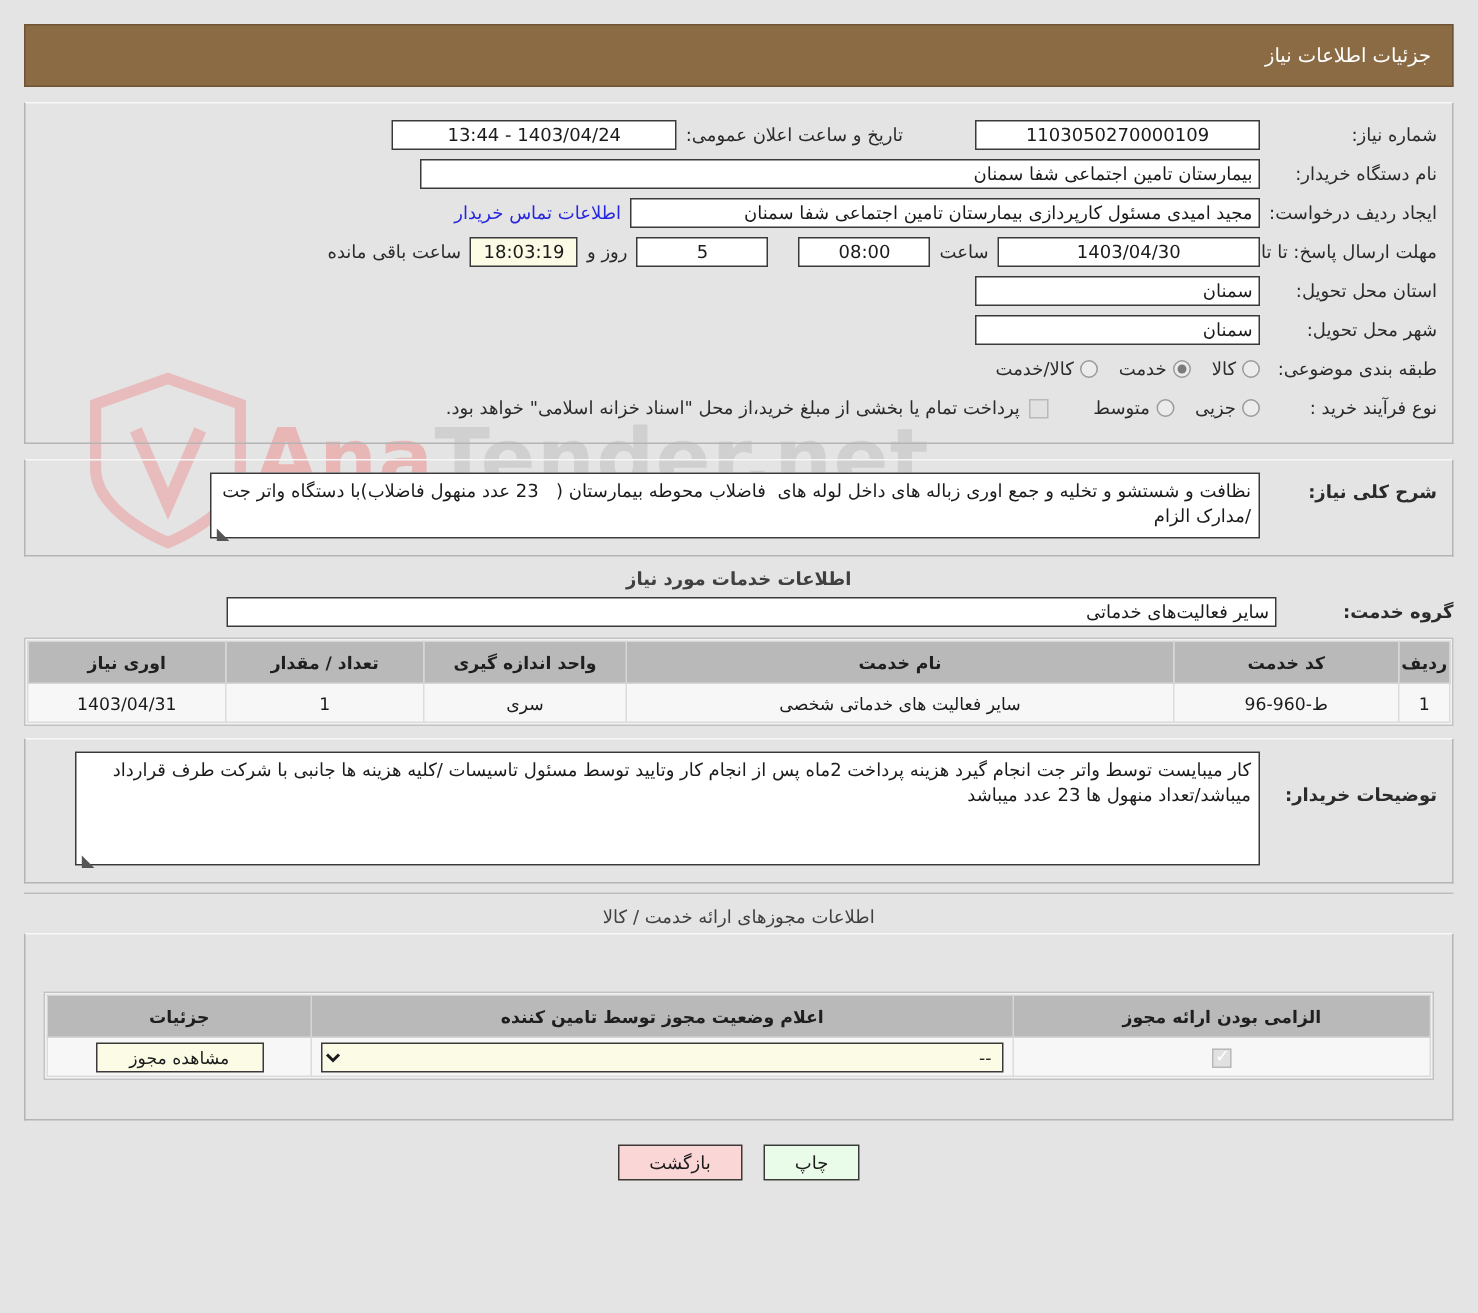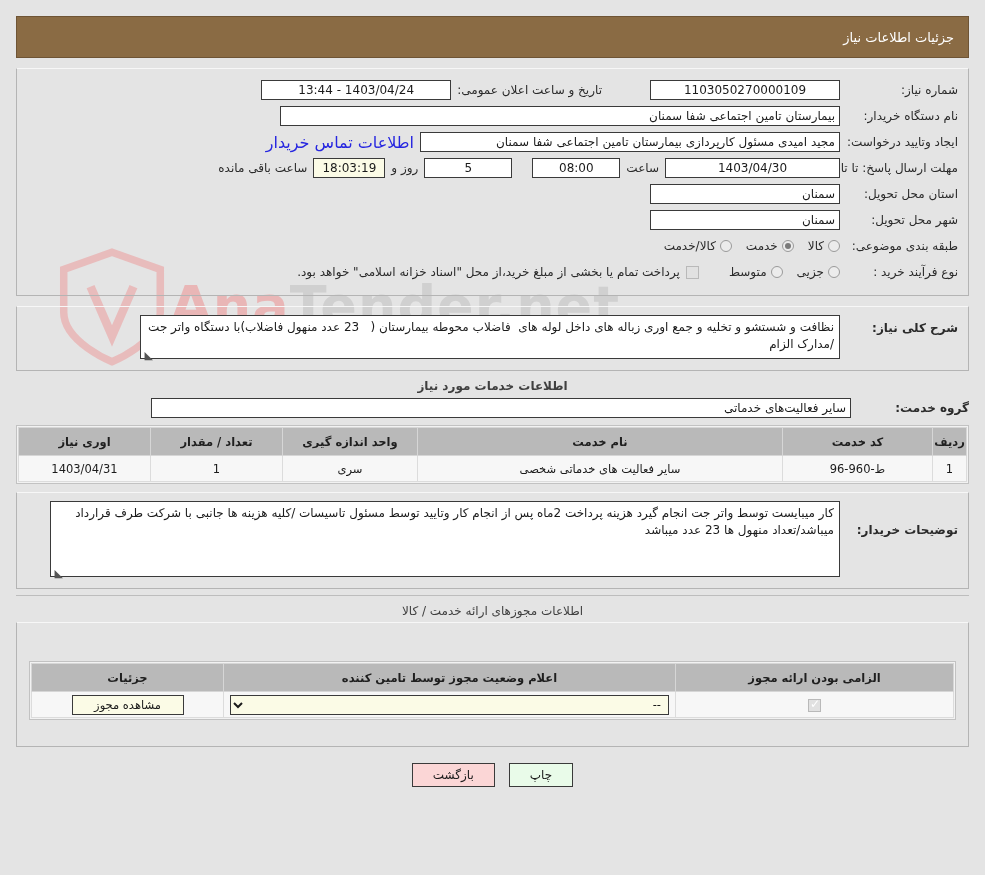--- a/index.html
+++ b/index.html
@@ -108,21 +108,21 @@
 
   .sublbl {
     font-size: 12px;
     color: #2b2b2b;
     white-space: nowrap;
     padding: 0 6px;
   }
   a.link, .link {
     color: #2626e0;
     text-decoration: none;
-    font-size: 16px;
+    font-size: 12px;
     white-space: nowrap;
     cursor: pointer;
     padding: 0 6px;
   }
 
   
   .radio-wrap { display: flex; align-items: center; gap: 4px; margin-left: 14px; }
   .radio {
     width: 12px; height: 12px;
     border-radius: 50%;
@@ -312,21 +312,21 @@
         <input class="inp" style="width: 190px;" readonly="" value="1403/04/24 - 13:44">
       </div>
     </div>
 
     <div class="row">
       <div class="lbl w-main">نام دستگاه خریدار:</div>
       <input class="inp rtlval" style="width: 560px;" readonly="" value="بیمارستان تامین اجتماعی شفا سمنان">
     </div>
 
     <div class="row">
-      <div class="lbl w-main">ایجاد وتایید درخواست:</div>
+      <div class="lbl w-main">ایجاد ردیف درخواست:</div>
       <input class="inp rtlval" style="width: 420px;" readonly="" value="مجید امیدی مسئول کارپردازی بیمارستان تامین اجتماعی شفا سمنان">
       <a class="link">اطلاعات تماس خریدار</a>
     </div>
 
     <div class="row">
       <div class="lbl w-main" style="line-height:15px;">مهلت ارسال پاسخ: تا تاریخ:</div>
       <input class="inp" style="width: 175px;" readonly="" value="1403/04/30">
       <span class="sublbl">ساعت</span>
       <input class="inp" style="width: 88px;" readonly="" value="08:00">
       <input class="inp" style="width: 88px; margin-right: 20px;" readonly="" value="5">
@@ -436,21 +436,21 @@
 
   <div class="section-cap plain">اطلاعات مجوزهای ارائه خدمت / کالا</div>
 
   <div class="license-panel">
     <div class="tablebox">
       <table class="grid">
         <thead>
           <tr>
             <th style="width:278px;">الزامی بودن ارائه مجوز</th>
             <th>اعلام وضعیت مجوز توسط تامین کننده</th>
-            <th style="width:192px;">جزئیات</th>
+            <th style="width:176px;">جزئیات</th>
           </tr>
         </thead>
         <tbody>
           <tr>
             <td>
               <span class="cb on"></span>
             </td>
             <td style="padding:2px 6px;">
               <select class="sel">
                 <option>--</option>

